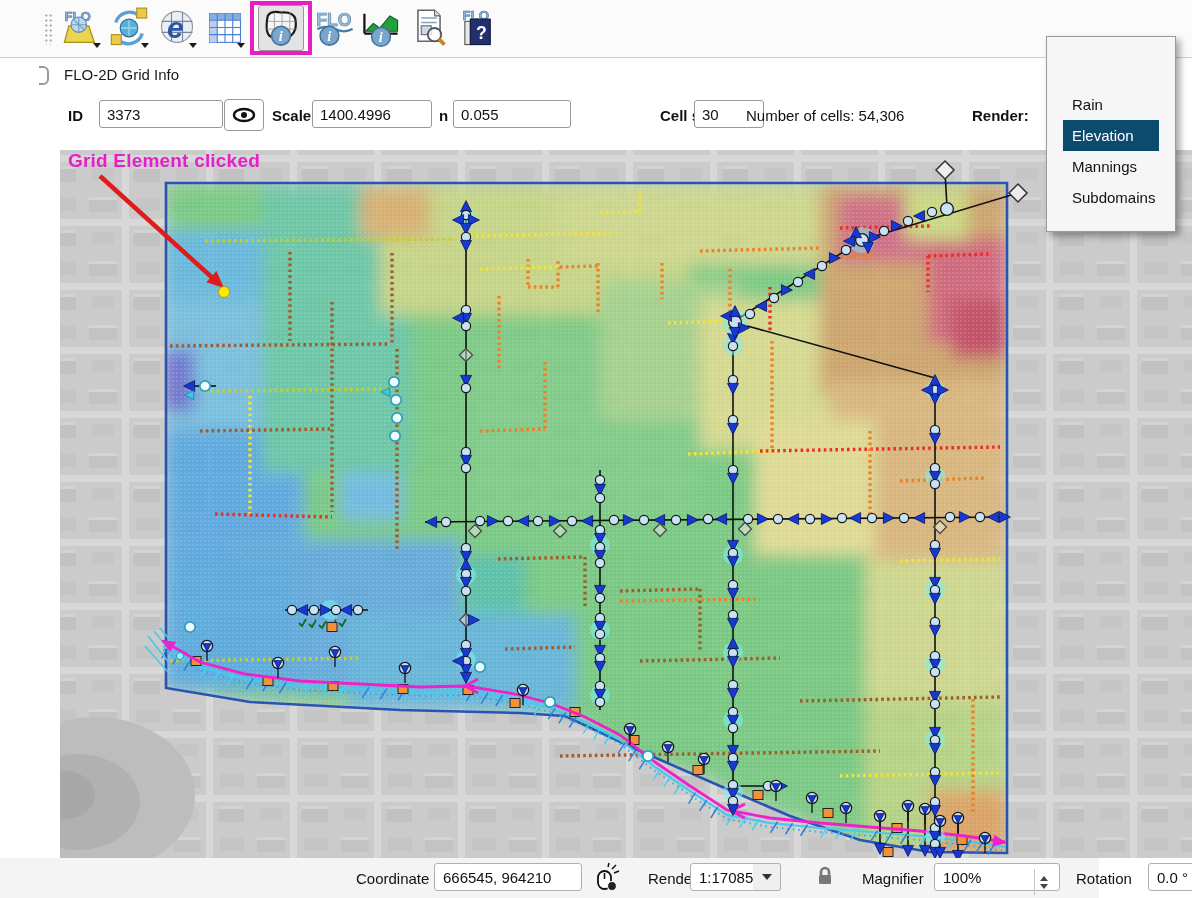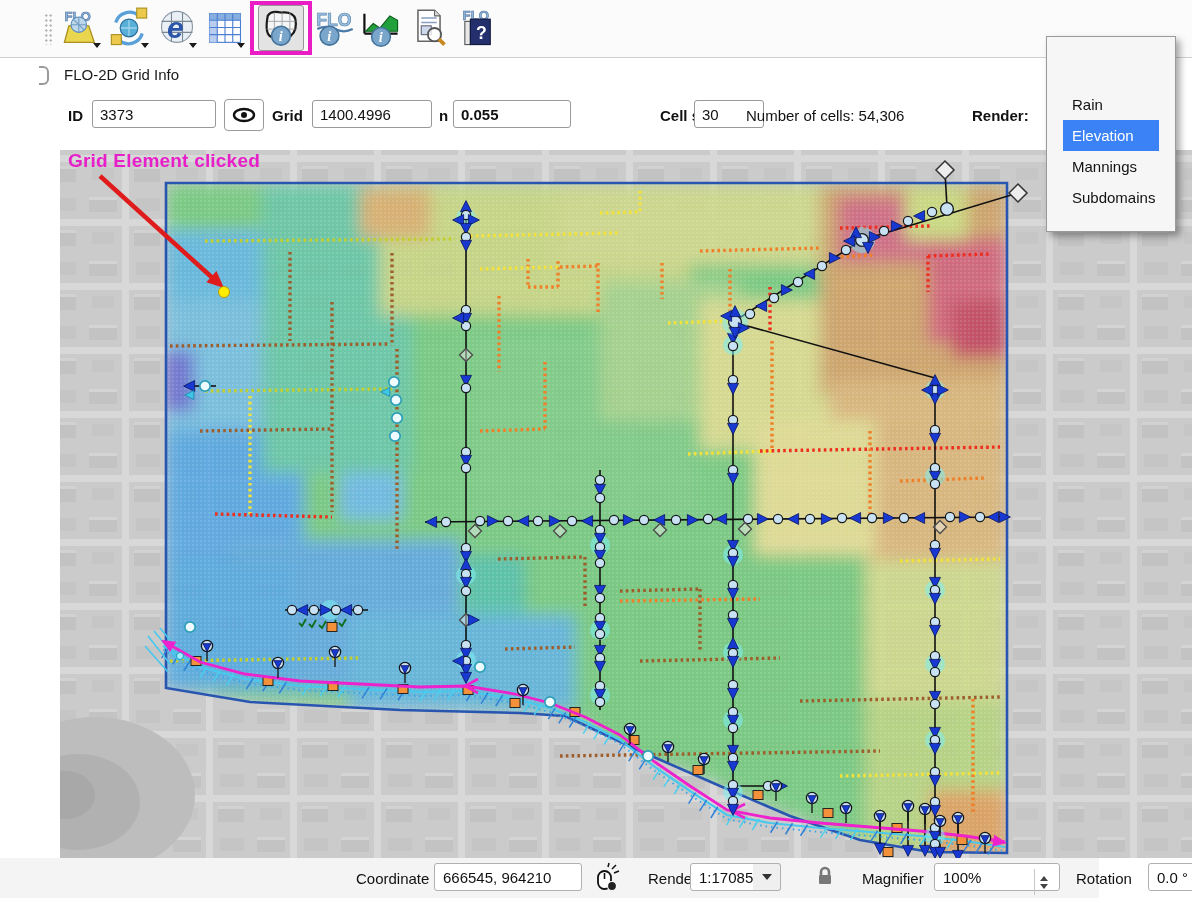--- a/index.html
+++ b/index.html
@@ -33,21 +33,21 @@
   
   #map-wrap{position:absolute;left:60px;top:150px;width:1132px;height:624px;}
   #map-note{position:absolute;left:8px;top:0px;font-size:19px;font-weight:bold;
             color:#e71fc9;letter-spacing:.2px;}
   
   .dropdown{position:absolute;left:1046px;top:36px;width:130px;background:#f6f6f6;
             border:1px solid #9a9a9a;box-shadow:4px 4px 7px rgba(0,0,0,.35);
             padding:36px 0 2px 0;z-index:20;box-sizing:border-box;}
   .dropdown ul{margin:16px;padding:0;list-style:none;}
   .dropdown li{height:31px;line-height:31px;padding-left:9px;font-size:15px;color:#111;}
-  .dropdown li.selected{background:#3b82f6;color:#fff;}
+  .dropdown li.selected{background:#0c4a6e;color:#fff;}
   
   .statusbar{position:absolute;left:0;top:858px;width:1099px;height:40px;background:#f4f4f4;}
   .slabel{position:absolute;top:12px;font-size:15px;color:#111;}
   .sbox{position:absolute;top:5px;height:28px;box-sizing:border-box;border:1px solid #b0b0b0;
         border-radius:3px;background:#fff;font-size:15px;display:flex;align-items:center;
         padding:0 8px;color:#111;}
   .combo-btn{position:absolute;top:5px;height:28px;width:28px;box-sizing:border-box;
              border:1px solid #b0b0b0;border-left:none;border-radius:0 3px 3px 0;
              background:#efefef;display:flex;align-items:center;justify-content:center;}
   .tri-down{width:0;height:0;border-left:5px solid transparent;border-right:5px solid transparent;
@@ -154,31 +154,31 @@
       <rect x="12" y="11" width="18" height="23" fill="#24306e" stroke="#10173a"></rect>
       <text x="17" y="29" font-size="16" font-weight="bold" fill="#fff">?</text>
     </svg>
   </div>
 </div>
 
 <div class="dock-handle"></div>
 <div class="panel-title">FLO-2D Grid Info</div>
 
 <span class="flabel" style="left:68px">ID</span>
-<input class="fld" style="left: 92px; width: 124px;" readonly="" value="3373">
+<input class="fld" style="left: 99px; width: 124px;" readonly="" value="3373">
 <div class="eye-btn">
   <svg width="24" height="16" viewBox="0 0 24 16">
     <ellipse cx="12" cy="8" rx="10" ry="6" fill="none" stroke="#111" stroke-width="2.4"></ellipse>
     <circle cx="12" cy="8" r="3" fill="#111"></circle>
   </svg>
 </div>
-<span class="flabel" style="left:272px">Grid</span>
+<span class="flabel" style="left:272px">Scale</span>
 <input class="fld" style="left: 312px; width: 120px;" readonly="" value="1400.4996">
 <span class="flabel" style="left:439px">n</span>
-<input class="fld" style="left: 453px; width: 118px; font-weight: bold;" readonly="" value="0.055">
+<input class="fld" style="left: 453px; width: 118px;" readonly="" value="0.055">
 <span class="flabel" style="left:660px">Cell size</span>
 <input class="fld" style="left: 694px; width: 70px;" readonly="" value="30">
 <span class="cells-text" style="left:746px">Number of cells: 54,306</span>
 <span class="flabel" style="left:972px">Render:</span>
 
 <div id="map-wrap">
   <svg id="map-svg" width="1132" height="708" viewBox="60 150 1132 708">
     <defs>
       <pattern id="streets" width="84" height="64" patternUnits="userSpaceOnUse">
         <rect width="84" height="64" fill="#cbcbcb"></rect>

